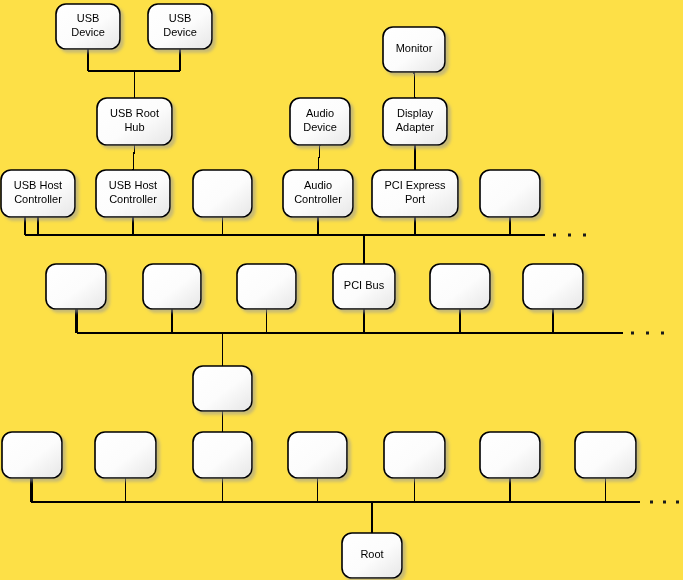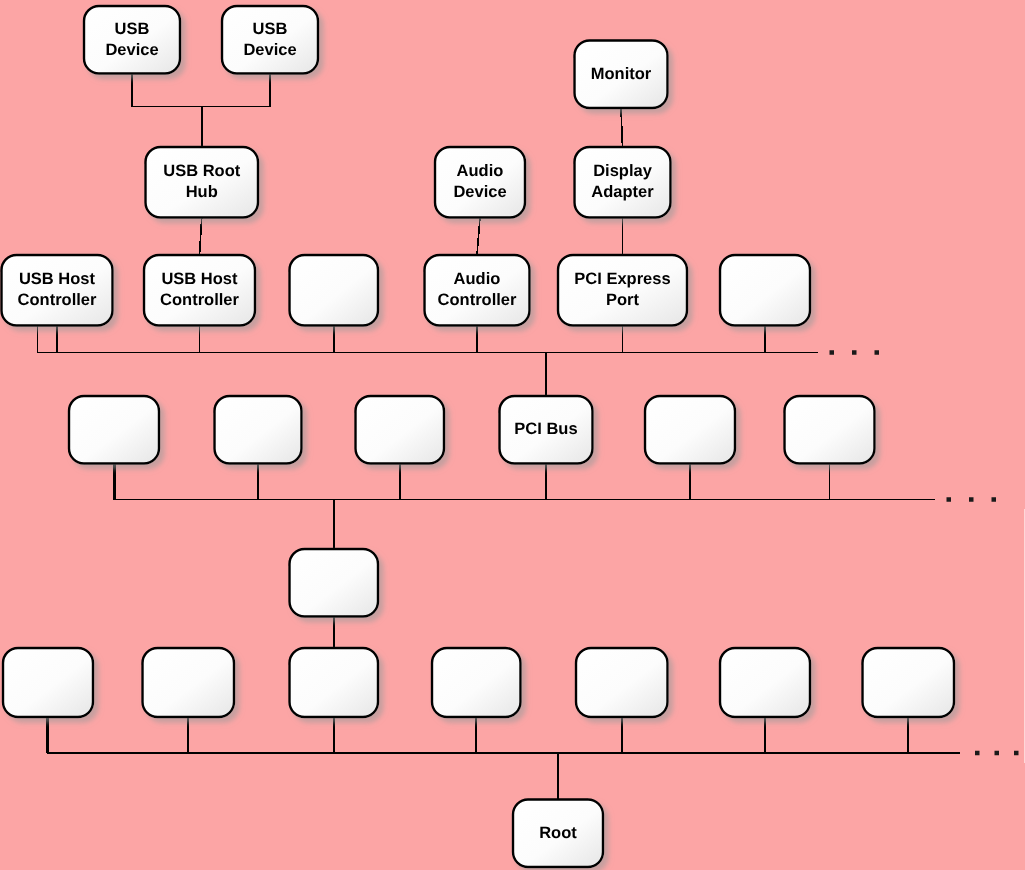--- a/index.html
+++ b/index.html
@@ -10,22 +10,21 @@
   body {
     width: 683px;
     height: 580px;
     font-family: "Liberation Sans", sans-serif;
     overflow: hidden;
   }
   #diagram-root {
     position: relative;
     width: 683px;
     height: 580px;
-    background: #fca5a5;
-    font-weight: bold;
+    background: #fde047;
   }
   svg#diagram-svg {
     display: block;
     width: 683px;
     height: 580px;
   }
   .node-label {
     font-family: "Liberation Sans", sans-serif;
     font-size: 11px;
     fill: #000000;

